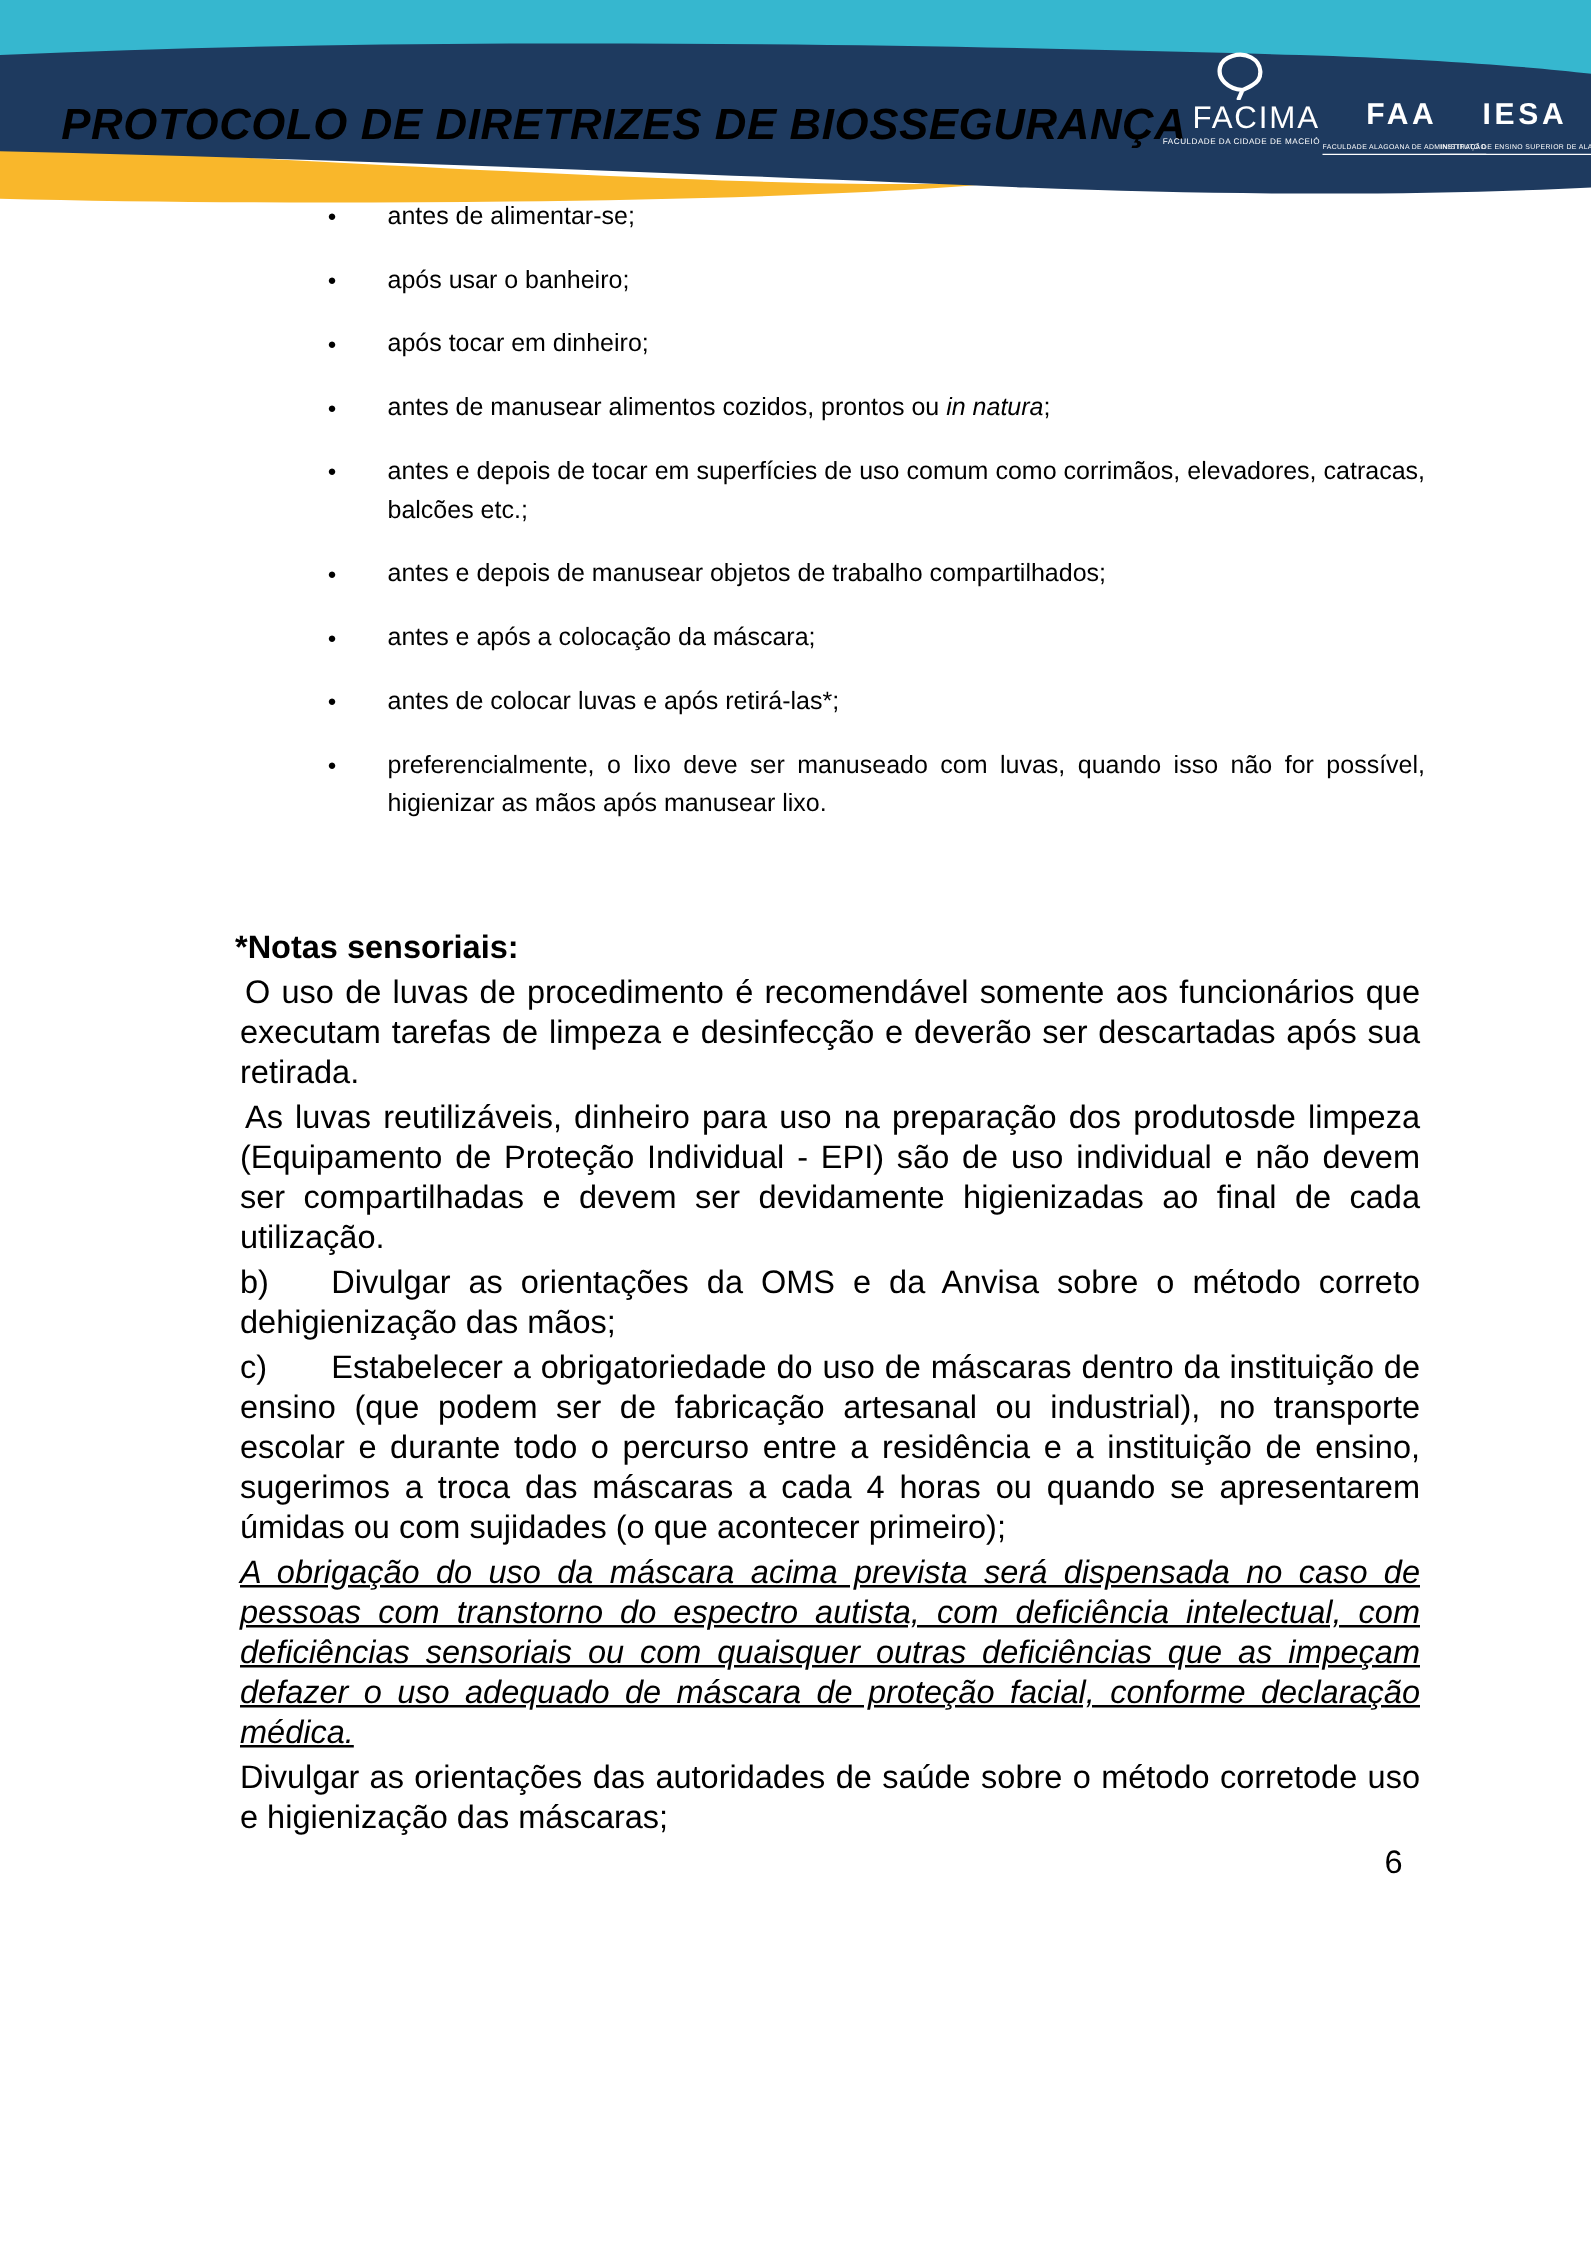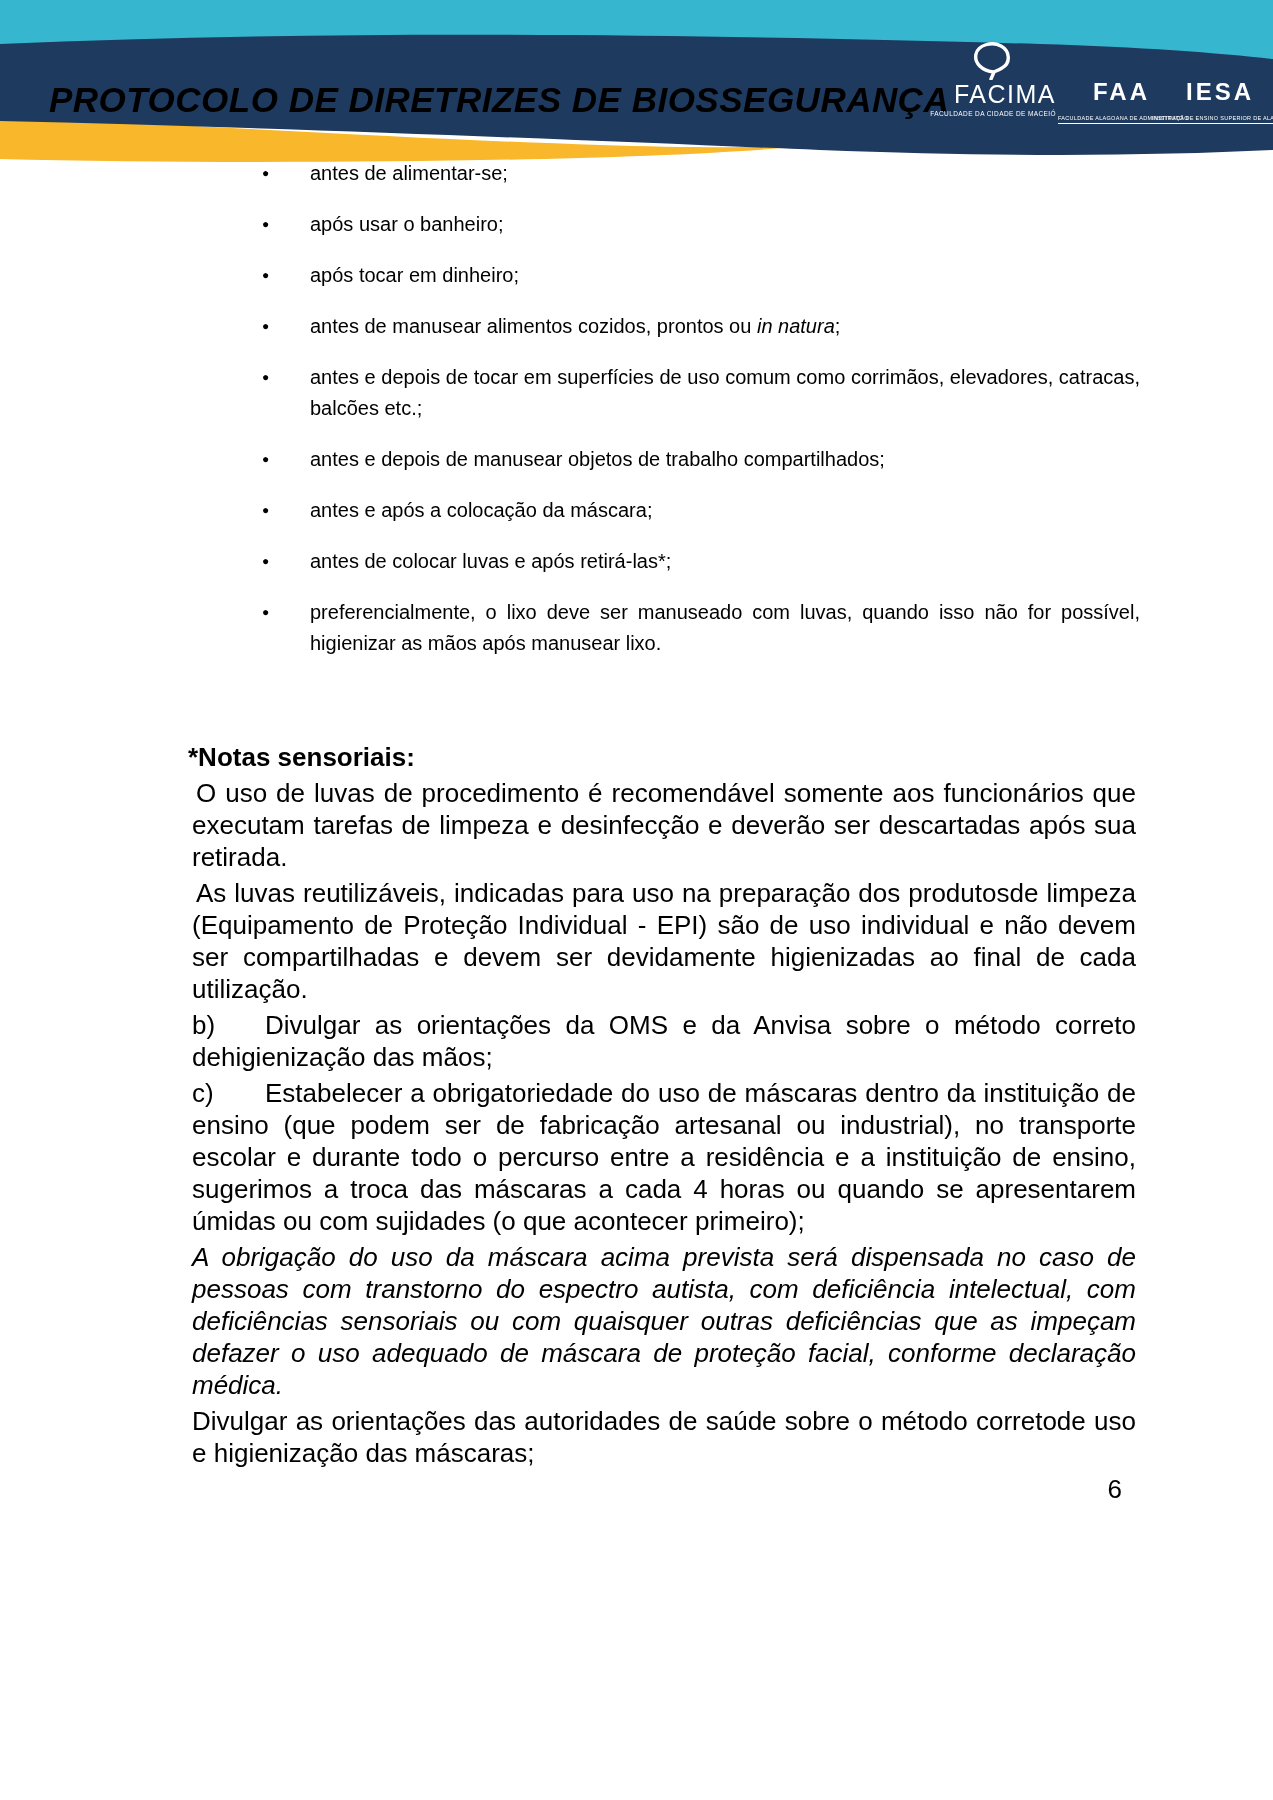--- a/index.html
+++ b/index.html
@@ -39,21 +39,21 @@
     font-size:12px;line-height:31px;
   }
   ul.bullets em{font-style:italic;}
   .notes-heading{font-size:26px;line-height:31px;font-weight:bold;margin:63px 0 0 0;}
   .content p{font-size:26px;line-height:32px;text-align:justify;margin:4px;}
   .p1{margin-top:32px;text-indent:4px;}
   .p2{margin-top:21px;text-indent:4px;}
   .pb{margin-top:52px;}
   .pc{margin-top:65px;}
   .plabel{display:inline-block;width:73px;}
-  .pitalic{margin-top:56px;font-style:italic;}
+  .pitalic{margin-top:56px;font-style:italic;text-decoration:underline;}
   .pfinal{margin-top:54px;}
   .pagenum{margin-top:6px;text-align:right !important;padding-right:14px;font-size:26px;line-height:32px;}
 </style>
 </head>
 <body>
 
 <div class="page">
 
   <div class="header">
     <svg class="band" width="1273" height="172" viewBox="0 0 1273 172" aria-hidden="true">
@@ -94,21 +94,21 @@
         <li><span>antes e depois de manusear objetos de trabalho compartilhados;</span></li>
         <li><span>antes e após a colocação da máscara;</span></li>
         <li><span>antes de colocar luvas e após retirá-las*;</span></li>
         <li><span>preferencialmente, o lixo deve ser manuseado com luvas, quando isso não for possível, higienizar as mãos após manusear lixo.</span></li>
       </ul>
 
     <h3 class="notes-heading">*Notas sensoriais:</h3>
 
     <p class="p1">O uso de luvas de procedimento é recomendável somente aos funcionários que executam tarefas de limpeza e desinfecção e deverão ser descartadas após sua retirada.</p>
 
-    <p class="p2">As luvas reutilizáveis, indicadas para uso na preparação dos produtosde limpeza (Equipamento de Proteção Individual - EPI) são de uso individual e não devem ser compartilhadas e devem ser devidamente higienizadas ao final de cada utilização.</p>
+    <p class="p2">As luvas reutilizáveis, dinheiro para uso na preparação dos produtosde limpeza (Equipamento de Proteção Individual - EPI) são de uso individual e não devem ser compartilhadas e devem ser devidamente higienizadas ao final de cada utilização.</p>
 
     <p class="pb"><span class="plabel">b)</span><span>Divulgar as orientações da OMS e da Anvisa sobre o método correto dehigienização das mãos;</span></p>
 
     <p class="pc"><span class="plabel">c)</span><span>Estabelecer a obrigatoriedade do uso de máscaras dentro da instituição de ensino (que podem ser de fabricação artesanal ou industrial), no transporte escolar e durante todo o percurso entre a residência e a instituição de ensino, sugerimos a troca das máscaras a cada 4 horas ou quando se apresentarem úmidas ou com sujidades (o que acontecer primeiro);</span></p>
 
     <p class="pitalic">A obrigação do uso da máscara acima prevista será dispensada no caso de pessoas com transtorno do espectro autista, com deficiência intelectual, com deficiências sensoriais ou com quaisquer outras deficiências que as impeçam defazer o uso adequado de máscara de proteção facial, conforme declaração médica.</p>
 
     <p class="pfinal">Divulgar as orientações das autoridades de saúde sobre o método corretode uso e higienização das máscaras;</p>
 
     <p class="pagenum">6</p>

